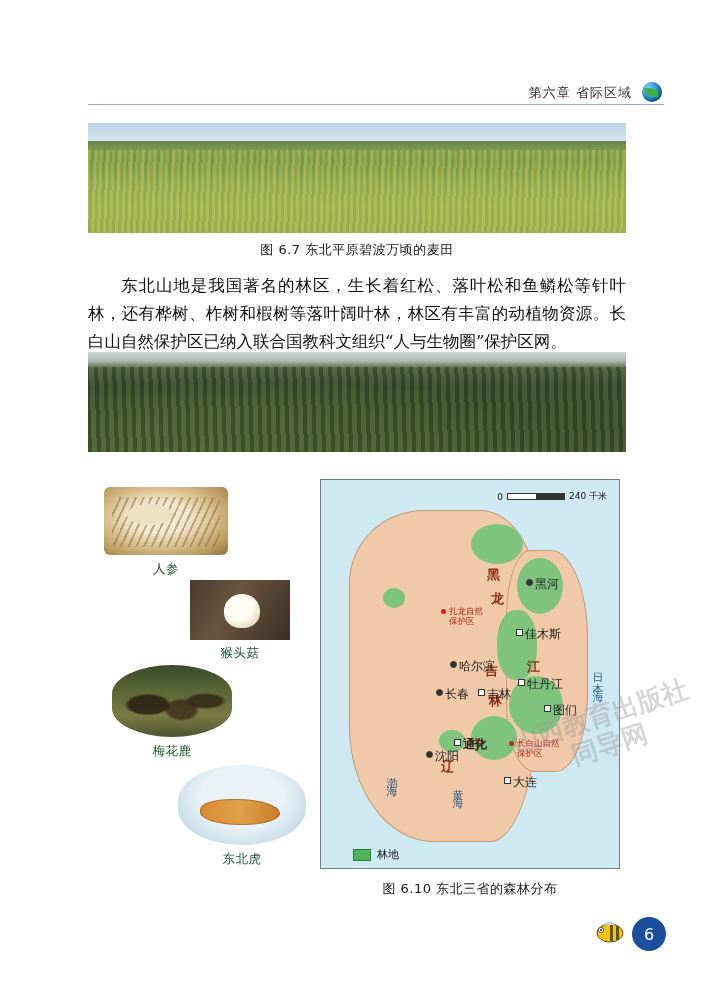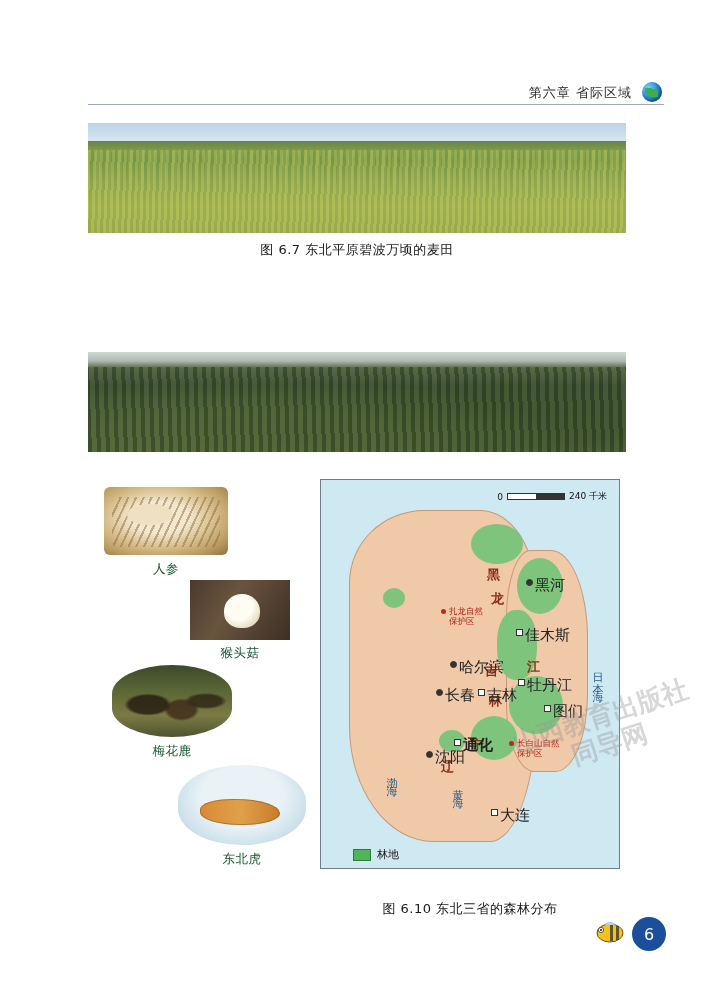--- a/index.html
+++ b/index.html
@@ -174,21 +174,21 @@
   }
   .forest-blob{
     position:absolute;background:#77c47a;border-radius:50%;
     opacity:.95;
   }
   .prov-name{
     position:absolute;color:#8b2f16;font-size:13px;font-weight:bold;
     font-family:"DejaVu Sans", sans-serif;
   }
   .city{
-    position:absolute;font-size:15px;color:#222;
+    position:absolute;font-size:12px;color:#222;
     font-family:"DejaVu Sans", sans-serif;white-space:nowrap;
   }
   .city:before{
     content:"";position:absolute;left:-9px;top:3px;width:5px;height:5px;
     border:1px solid #333;background:#fff;
   }
   .city.cap:before{background:#333;border-radius:50%;}
   .reserve{
     position:absolute;font-size:8.5px;color:#b3231a;line-height:10px;
     font-family:"DejaVu Sans", sans-serif;white-space:nowrap;
@@ -204,21 +204,21 @@
   }
   .scalebar .bar{
     width:56px;height:5px;border:1px solid #333;
     background:linear-gradient(90deg,#fff 0 50%,#333 50% 100%);
   }
   .legend{
     position:absolute;left:32px;bottom:6px;display:flex;align-items:center;gap:6px;
     font-size:11px;font-family:"DejaVu Sans", sans-serif;color:#111;
   }
   .legend .swatch{width:16px;height:10px;background:#4fb45c;border:1px solid #2c7a36;}
-  .cap-610{position:absolute;left:318px;top:900px;width:304px;text-align:center;}
+  .cap-610{position:absolute;left:318px;top:880px;width:304px;text-align:center;}
 
   
   .watermark{
     position:absolute;right:18px;top:700px;
     transform:rotate(-18deg);
     color:rgba(150,150,150,.38);
     font-size:26px;line-height:30px;font-weight:bold;
     font-family:"DejaVu Sans", sans-serif;
     text-align:center;pointer-events:none;white-space:nowrap;
   }
@@ -242,20 +242,21 @@
 
   <div class="header">
     <span class="header-title">第六章  省际区域</span>
     <span class="globe"></span>
   </div>
   <div class="header-rule"></div>
 
   <div class="fig-wheat"></div>
   <div class="caption cap-67">图 6.7   东北平原碧波万顷的麦田</div>
 
+  <div class="body-text">东北山地是我国著名的林区，生长着红松、落叶松和鱼鳞松等针叶林，还有桦树、柞树和椵树等落叶阔叶林，林区有丰富的动植物资源。长白山自然保护区已纳入联合国教科文组织“人与生物圈”保护区网。</div>
 
   <div class="fig-forest"></div>
 
   <div class="ph-ginseng"></div>
   <div class="pc-label lbl-ginseng">人参</div>
 
   <div class="ph-mushroom"></div>
   <div class="pc-label lbl-mushroom">猴头菇</div>
 
   <div class="ph-deer"></div>
@@ -294,21 +295,21 @@
 
     <div class="city cap" style="left:214px;top:96px;">黑河</div>
     <div class="city" style="left:204px;top:146px;">佳木斯</div>
     <div class="city cap" style="left:138px;top:178px;">哈尔滨</div>
     <div class="city" style="left:206px;top:196px;">牡丹江</div>
     <div class="city cap" style="left:124px;top:206px;">长春</div>
     <div class="city" style="left:166px;top:206px;">吉林</div>
     <div class="city" style="left:232px;top:222px;">图们</div>
     <div class="city" style="left:142px;top:256px;font-weight:bold;">通化</div>
     <div class="city cap" style="left:114px;top:268px;">沈阳</div>
-    <div class="city" style="left:179px;top:294px;margin-top:32px;">大连</div>
+    <div class="city" style="left:192px;top:294px;">大连</div>
 
     <div class="reserve" style="left:128px;top:126px;white-space:pre-line;">扎龙自然
 保护区</div>
     <div class="reserve" style="left:196px;top:258px;white-space:pre-line;">长白山自然
 保护区</div>
 
     <div class="sea-label" style="left:268px;top:184px;">日 本 海</div>
     <div class="sea-label" style="left:62px;top:288px;">渤 海</div>
     <div class="sea-label" style="left:128px;top:300px;">黄 海</div>
 

